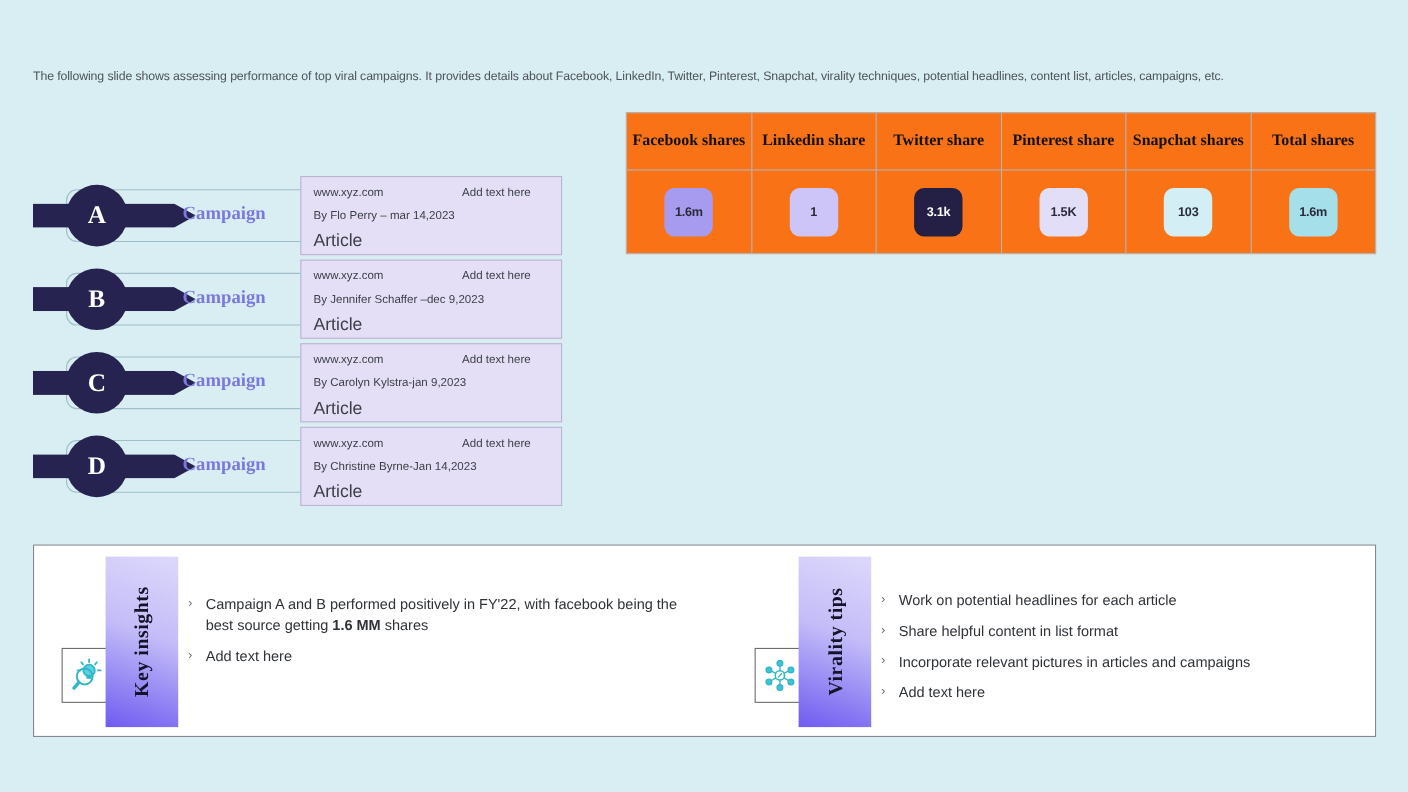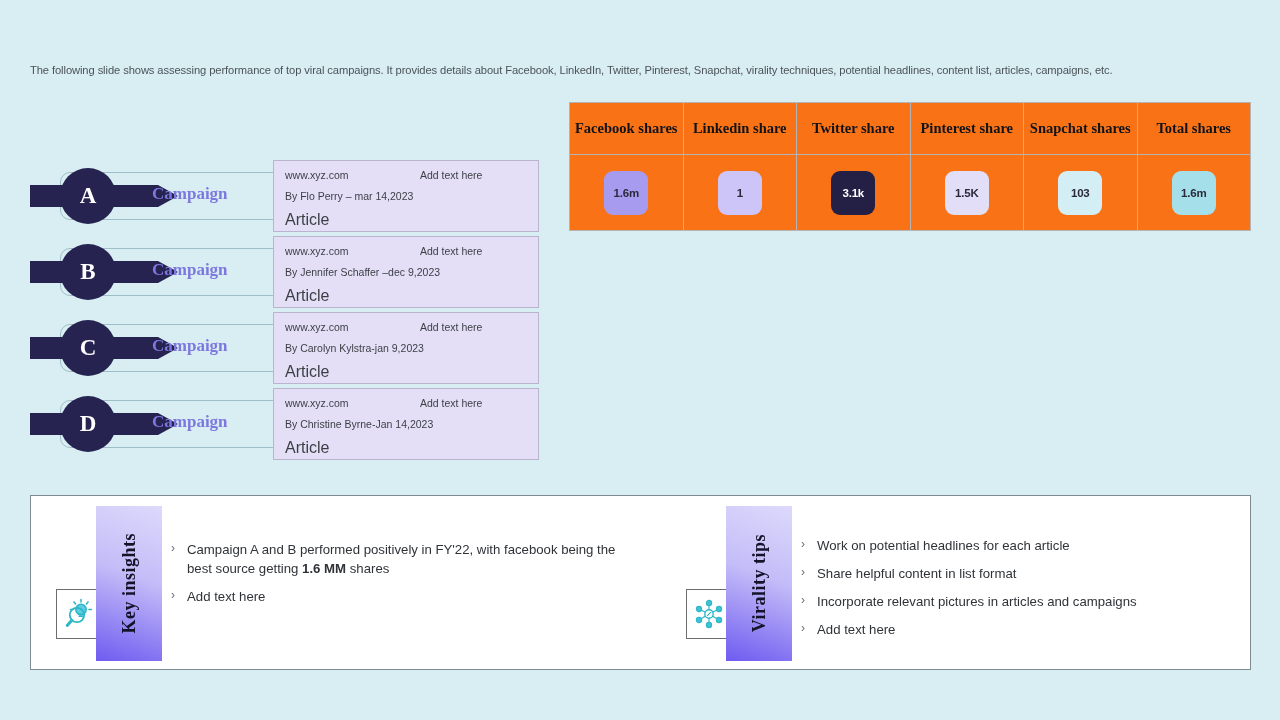--- a/index.html
+++ b/index.html
@@ -29,42 +29,42 @@
   .camp-row { position: relative; height: 76px; }
   .camp-row + .camp-row { margin-top: 0px; }
 
   .camp-pill {
     position: absolute; left: 30px; top: 14px;
     width: 226px; height: 48px;
     border: 1px solid #9ebec8; border-radius: 10px;
     background: transparent;
   }
   .camp-label {
-    position: absolute; left: 122px; top: 26px;
+    position: absolute; left: 136px; top: 26px;
     font-family: "Liberation Serif", serif;
     font-size: 17px; font-weight: 700; color: #7d78de;
   }
   .camp-banner {
     position: absolute; left: 0px; top: 27px;
     width: 148px; height: 22px; background: #262350;
     clip-path: polygon(0 0, 128px 0, 148px 11px, 128px 22px, 0 22px);
   }
   .camp-circle {
     position: absolute; left: 30px; top: 10px;
     width: 56px; height: 56px; border-radius: 50%;
     background: #262350;
     display: flex; align-items: center; justify-content: center;
     font-family: "Liberation Serif", serif;
     color: #ffffff; font-size: 23px; font-weight: 700;
   }
 
   
   .articles { position: absolute; left: 273px; top: 160px; width: 266px; }
   .art-card {
-    width: 266px; height: 72px;
+    width: 238px; height: 72px;
     background: #e4dff7;
     border: 1px solid #b9b4cf;
     padding: 8px 10px 0 11px;
     margin-bottom: 4px;
     position: relative;
   }
   .art-line1 { display: flex; }
   .art-url { font-size: 10.5px; color: #3b3f45; width: 135px; }
   .art-add { font-size: 10.5px; color: #3b3f45; }
   .art-by { font-size: 10.5px; color: #3b3f45; margin-top: 9px; }

